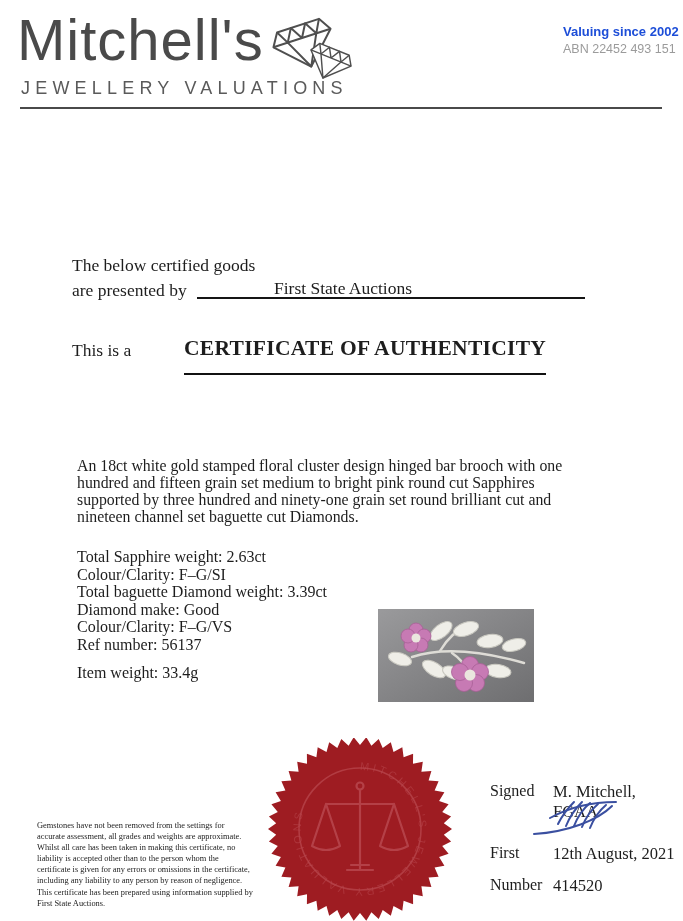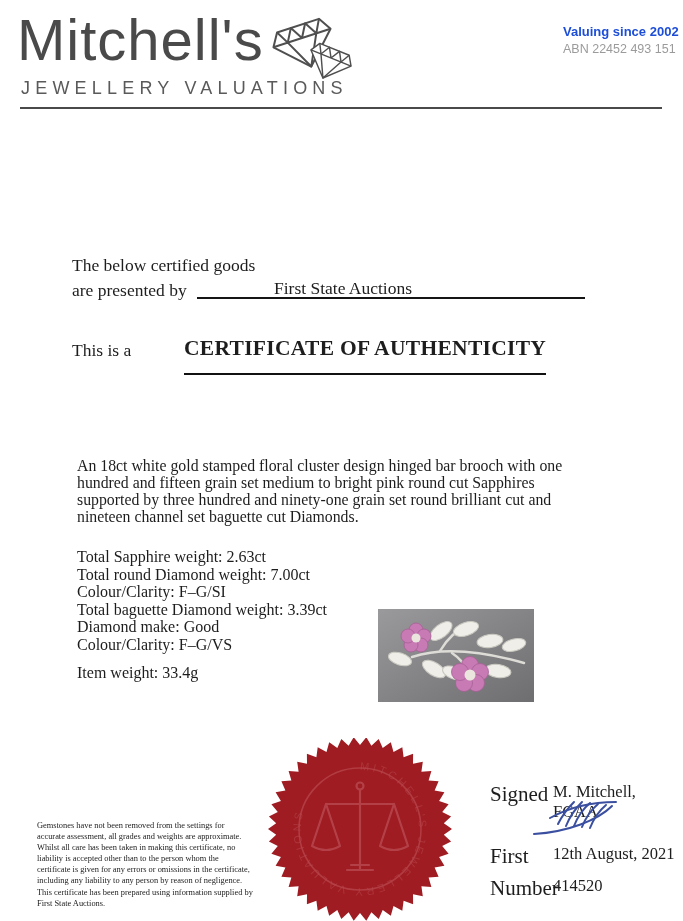--- a/index.html
+++ b/index.html
@@ -37,21 +37,21 @@
   .details{position:absolute;left:77px;top:548px;font-size:16px;line-height:17.5px;}
   .item-weight{margin-top:11px;}
 
   
   .photo{position:absolute;left:378px;top:609px;width:156px;height:93px;}
 
   
   .seal{position:absolute;left:264px;top:738px;width:192px;height:183px;}
 
   
-  .sig-label{position:absolute;font-size:21px;}
+  .sig-label{position:absolute;font-size:16px;}
   .sig-value{position:absolute;font-size:16.5px;}
   .signature-svg{position:absolute;left:528px;top:798px;}
 
   
   .disclaimer{position:absolute;left:37px;top:820px;width:216px;font-size:8.4px;
              line-height:1.32;color:#222;}
 </style>
 </head>
 <body>
 
@@ -81,25 +81,25 @@
     <span>First State Auctions</span>
   </div>
 
   <div class="thisisa">This is a</div>
   <div class="cert-title">CERTIFICATE OF AUTHENTICITY</div>
 
   <div class="description">An 18ct white gold stamped floral cluster design hinged bar brooch with one hundred and fifteen grain set medium to bright pink round cut Sapphires supported by three hundred and ninety-one grain set  round brilliant cut and nineteen channel set baguette cut Diamonds.</div>
 
   <div class="details">
     <div>Total Sapphire weight: 2.63ct</div>
-    <div>Total round Diamond weight: 7.00ct</div>
     <div>Colour/Clarity: F–G/SI</div>
     <div>Total baguette Diamond weight: 3.39ct</div>
     <div>Diamond make: Good</div>
     <div>Colour/Clarity: F–G/VS</div>
+    <div>Ref number: 56137</div>
     <div class="item-weight">Item weight: 33.4g</div>
   </div>
 
   <svg class="photo" viewBox="0 0 156 93">
     <defs>
       <linearGradient id="bgGrad" x1="0" y1="0" x2="1" y2="1">
         <stop offset="0" stop-color="#9a9a9c"></stop>
           <stop offset="1" stop-color="#6e6e70"></stop>
       </linearGradient>
     </defs>

